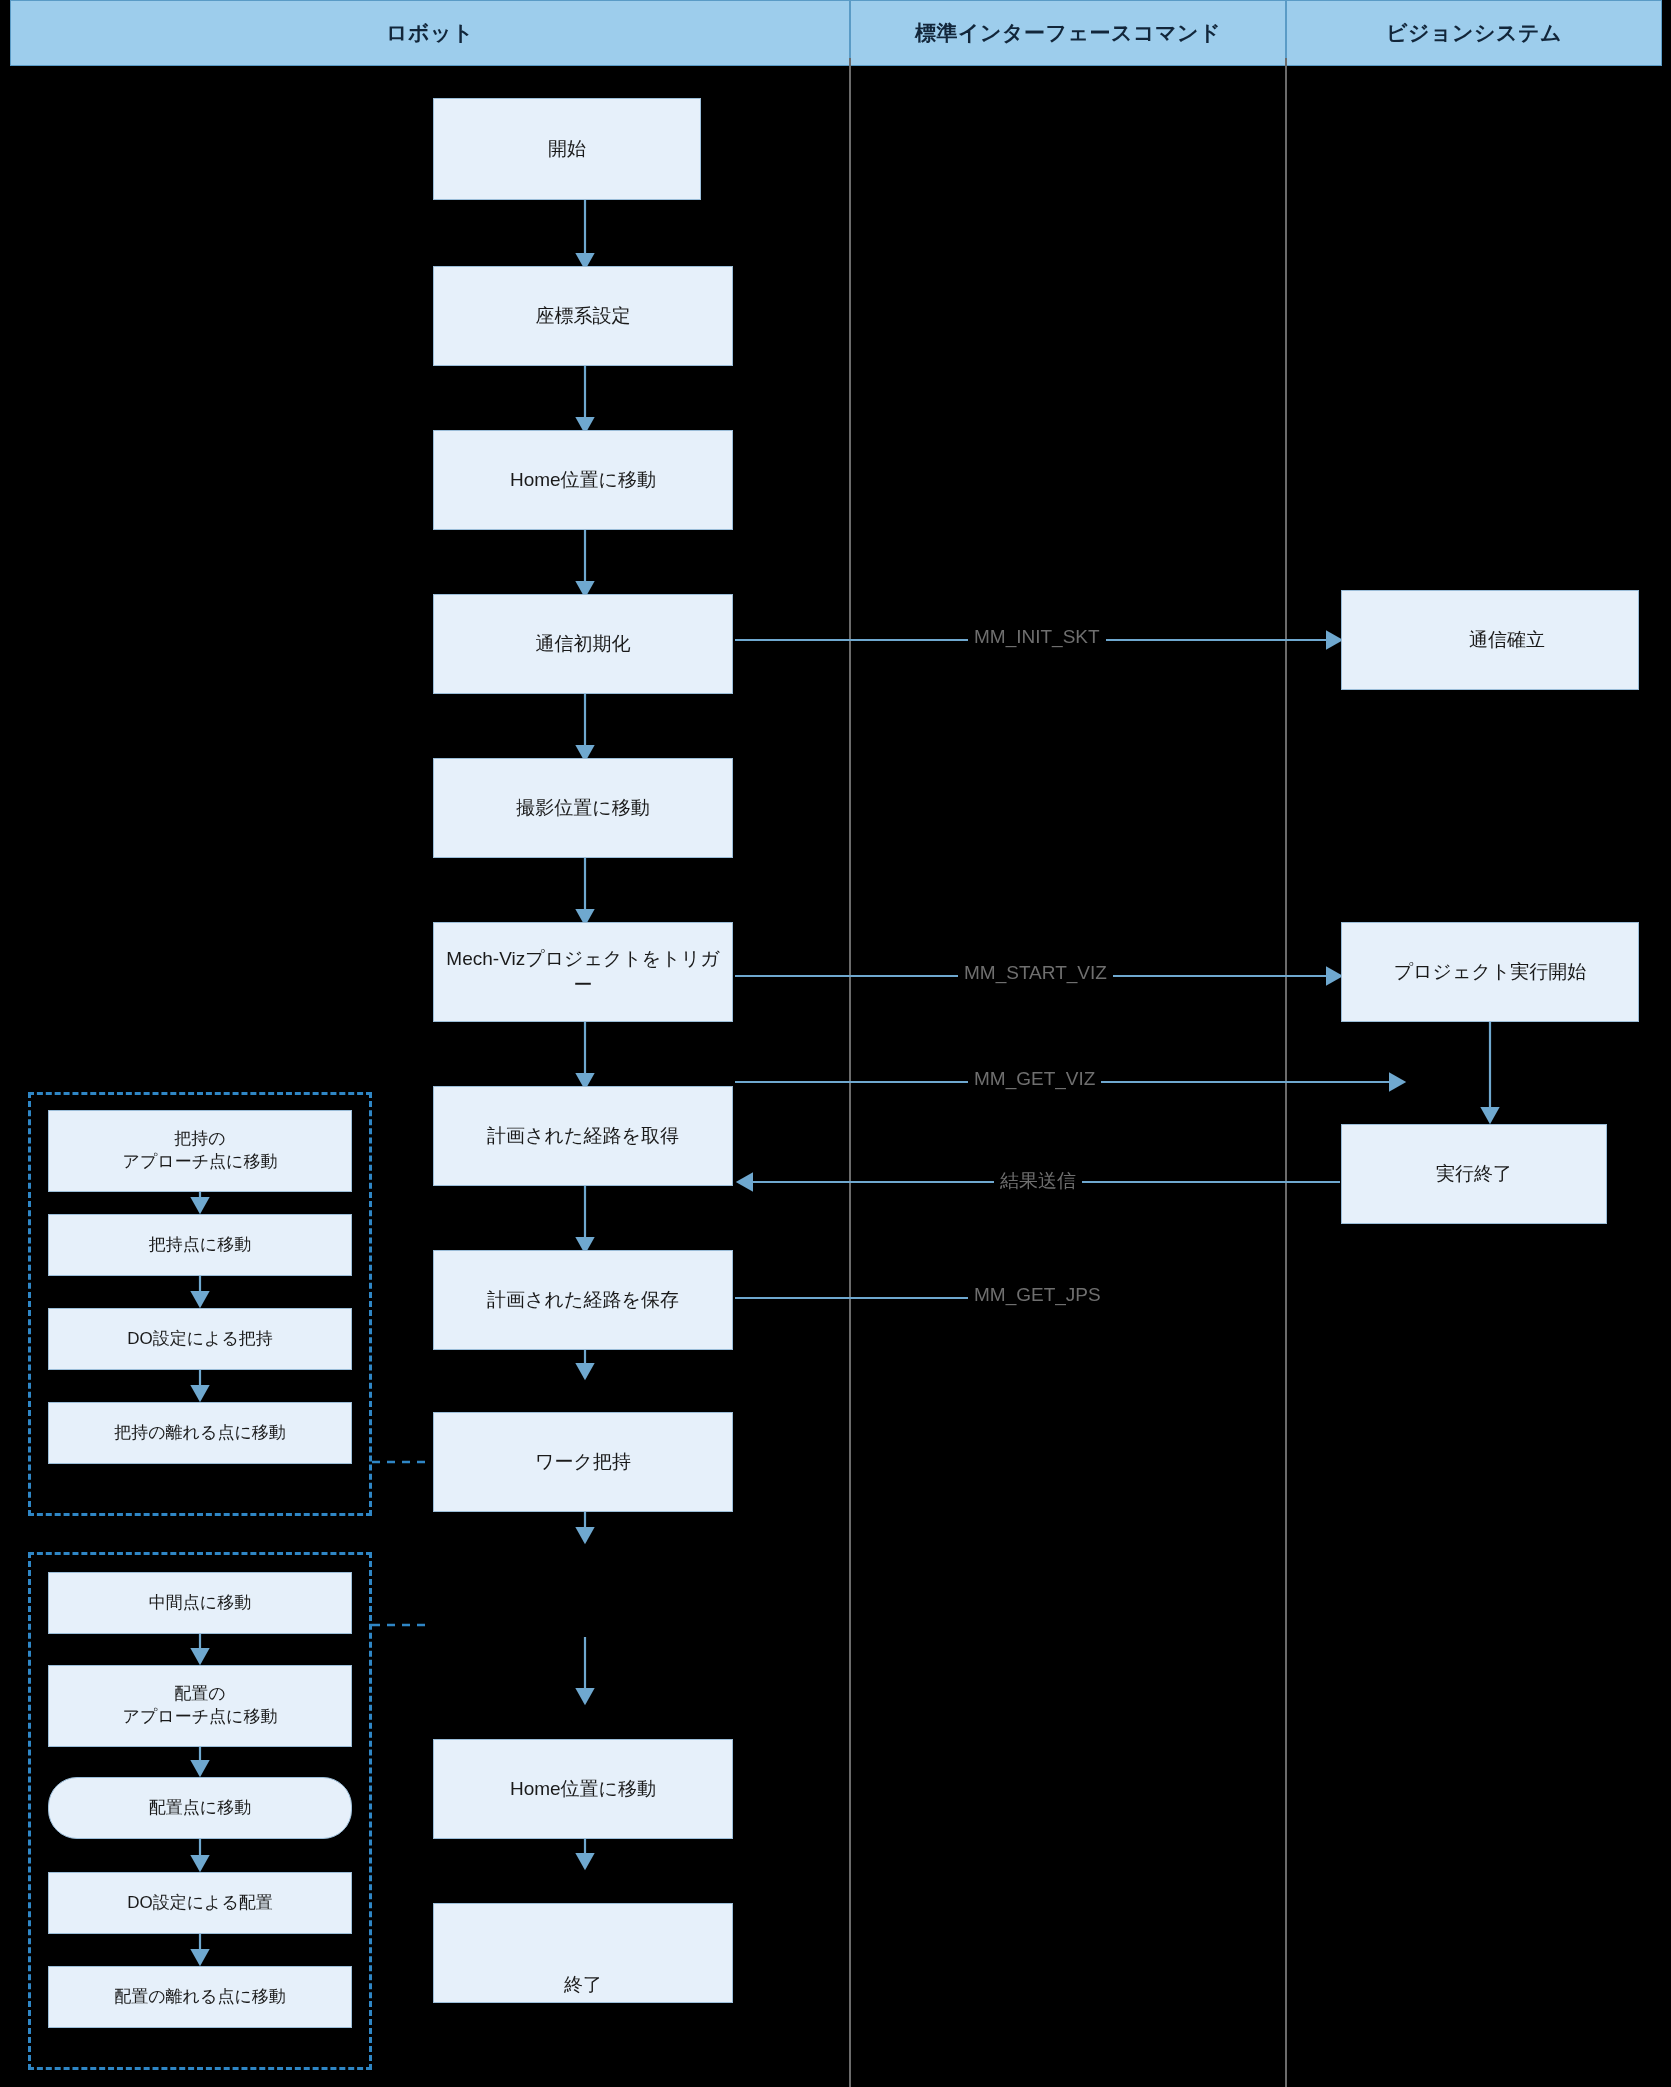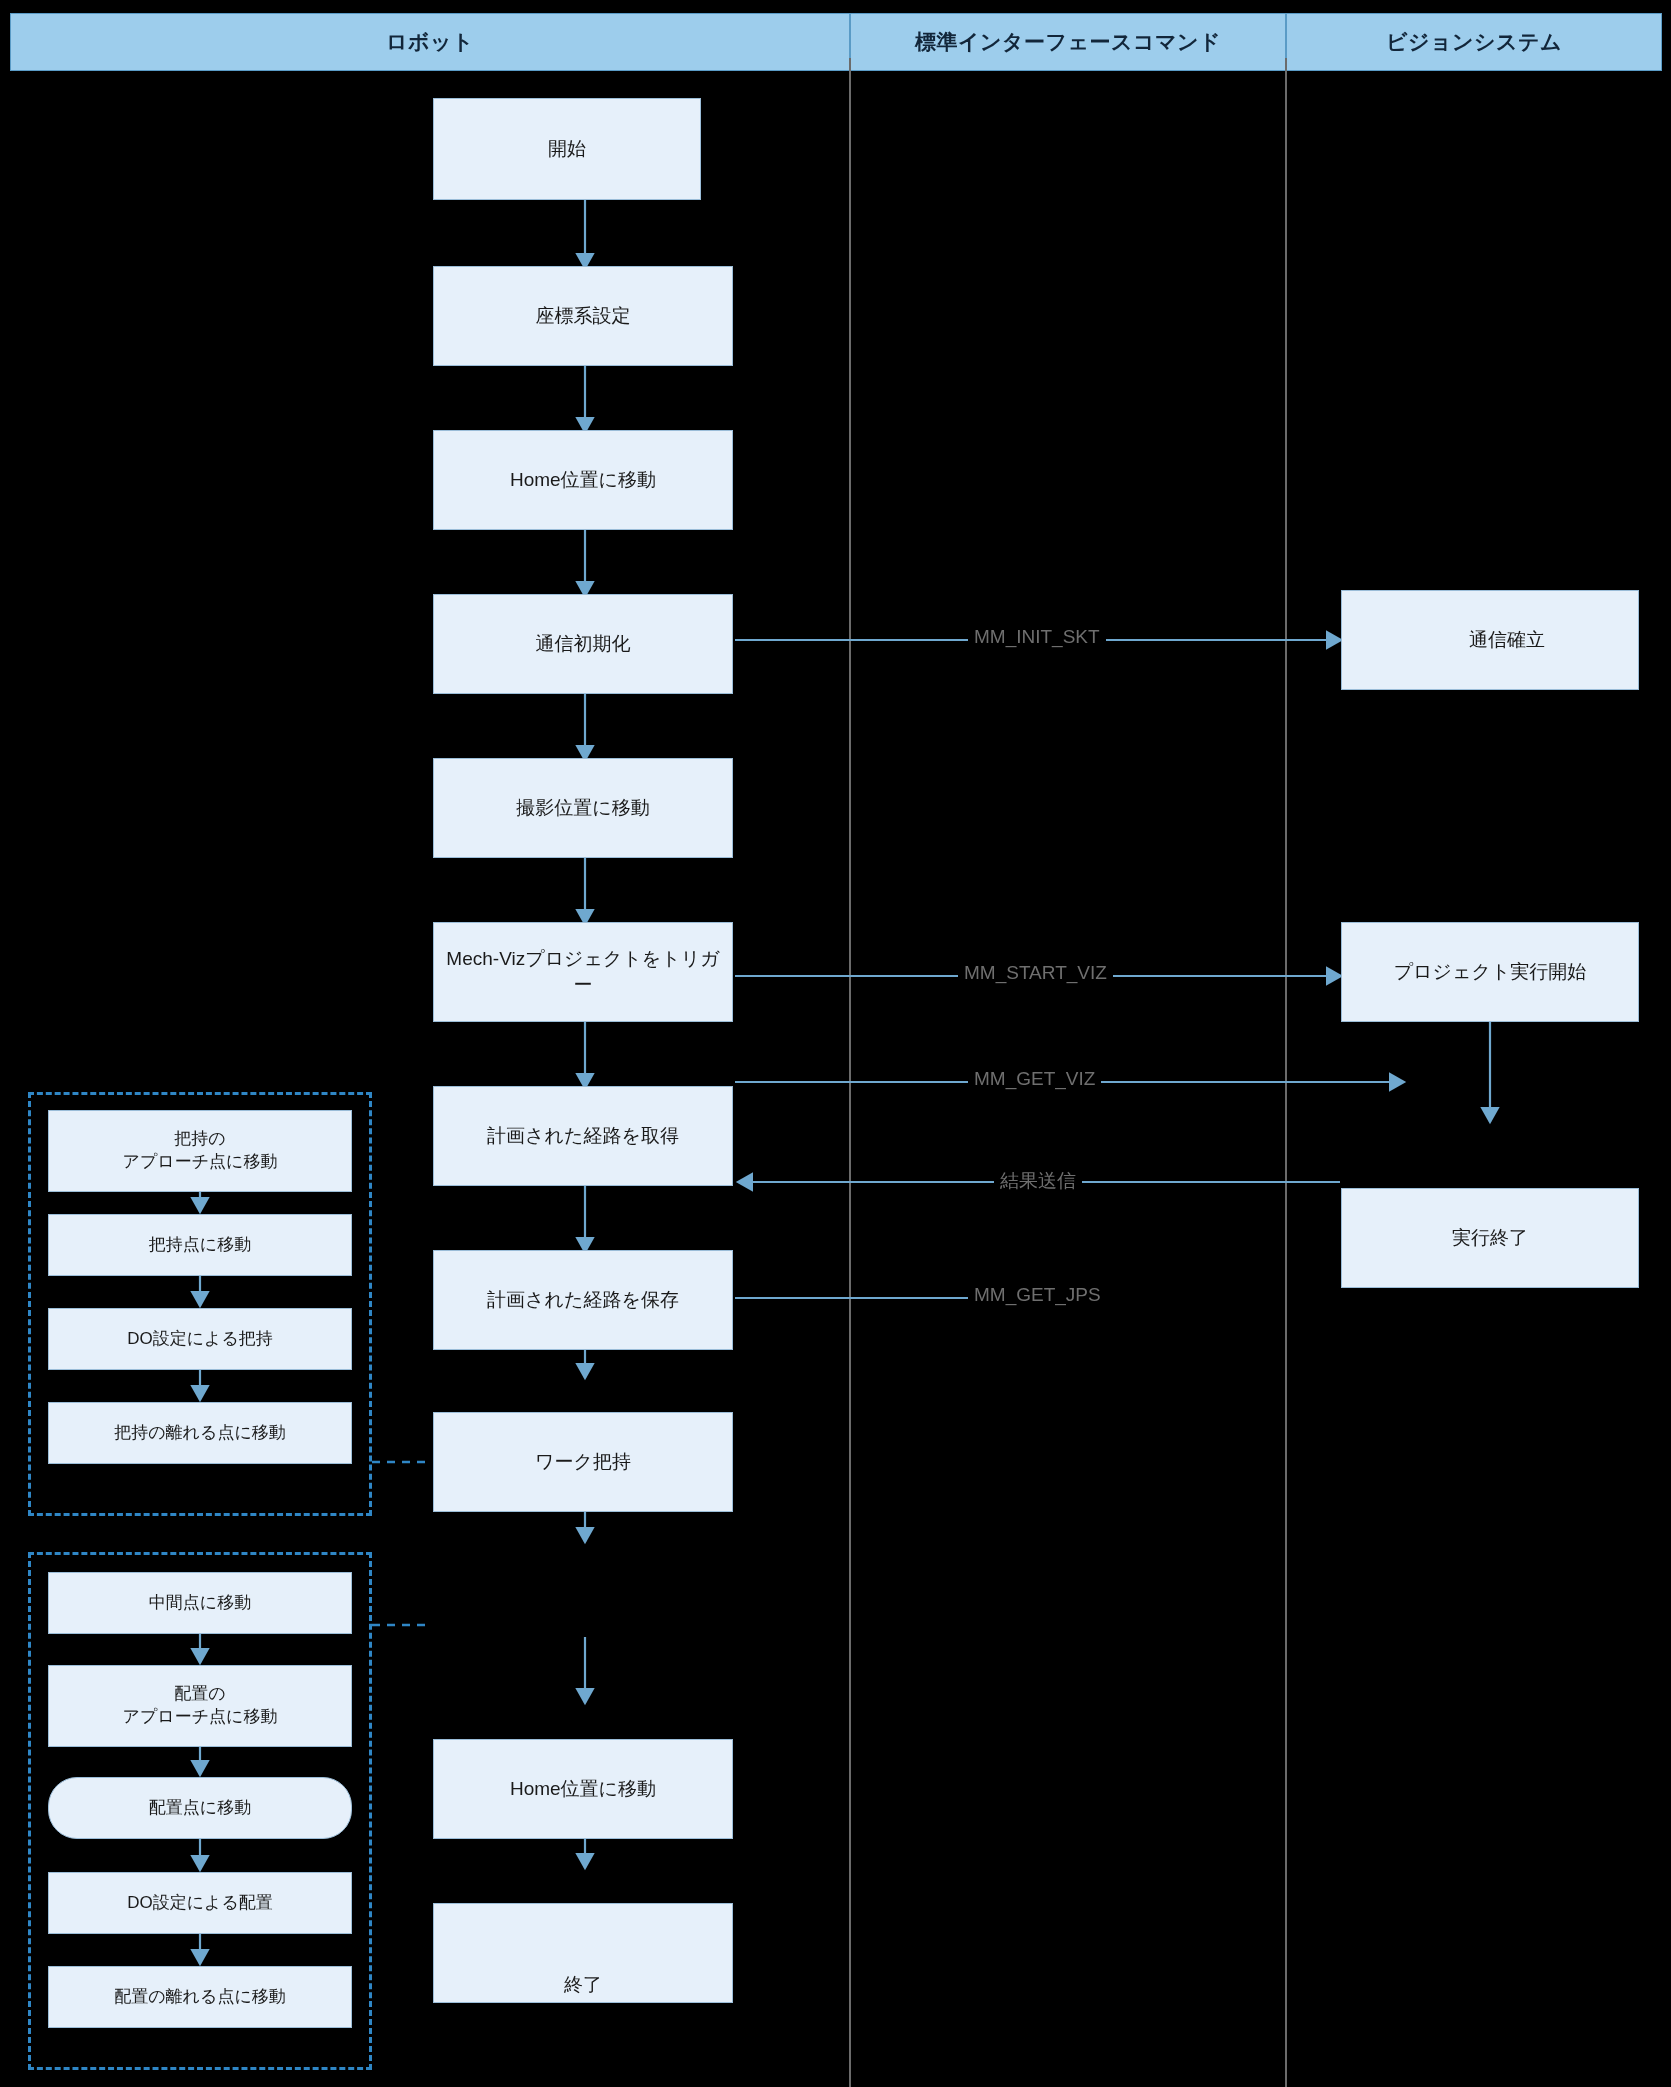--- a/index.html
+++ b/index.html
@@ -5,27 +5,26 @@
   html,body{margin:0;padding:0;background:#000;}
   body{
     width:1671px;height:2087px;position:relative;overflow:hidden;
     font-family:"Liberation Sans","DejaVu Sans",sans-serif;
     color:#1a1a1a;
   }
   #diagram{position:absolute;inset:0;}
 
   
   .lane-header{
-    position:absolute;top:0;height:58px;
+    position:absolute;top:0;height:66px;
     background:#9dcdec;border:1px solid #5a9bc6;
     box-sizing:border-box;
     display:flex;align-items:center;justify-content:center;
     font-weight:bold;font-size:21px;color:#12263a;
     letter-spacing:.5px;
-    margin-top:13px;
   }
   .lane-divider{position:absolute;top:58px;width:2px;background:#6b6b6b;}
 
   
   .node{
     position:absolute;box-sizing:border-box;
     background:#e6f0fa;border:1px solid #9bbdd8;
     display:flex;align-items:center;justify-content:center;
     text-align:center;font-size:19px;line-height:1.35;color:#1a1a1a;
     padding:4px 6px;
@@ -138,21 +137,21 @@
   <div class="node" style="left:433px;top:1903px;width:300px;height:100px;align-items:flex-end;">
     <span>終了</span>
   </div>
 
   <div class="node" style="left:1341px;top:590px;width:298px;height:100px;padding-left:40px;">
     <span>通信確立</span>
   </div>
   <div class="node" style="left:1341px;top:922px;width:298px;height:100px;">
     <span>プロジェクト実行開始</span>
   </div>
-  <div class="node" style="left:1341px;top:1188px;width:298px;height:100px;">
+  <div class="node" style="left:1341px;top:1124px;width:266px;height:100px;">
     <span>実行終了</span>
   </div>
 
   <div class="conn-label" style="left:968px;top:626px;">
     <span>MM_INIT_SKT</span>
   </div>
   <div class="conn-label" style="left:958px;top:962px;">
     <span>MM_START_VIZ</span>
   </div>
   <div class="conn-label" style="left:968px;top:1068px;">

